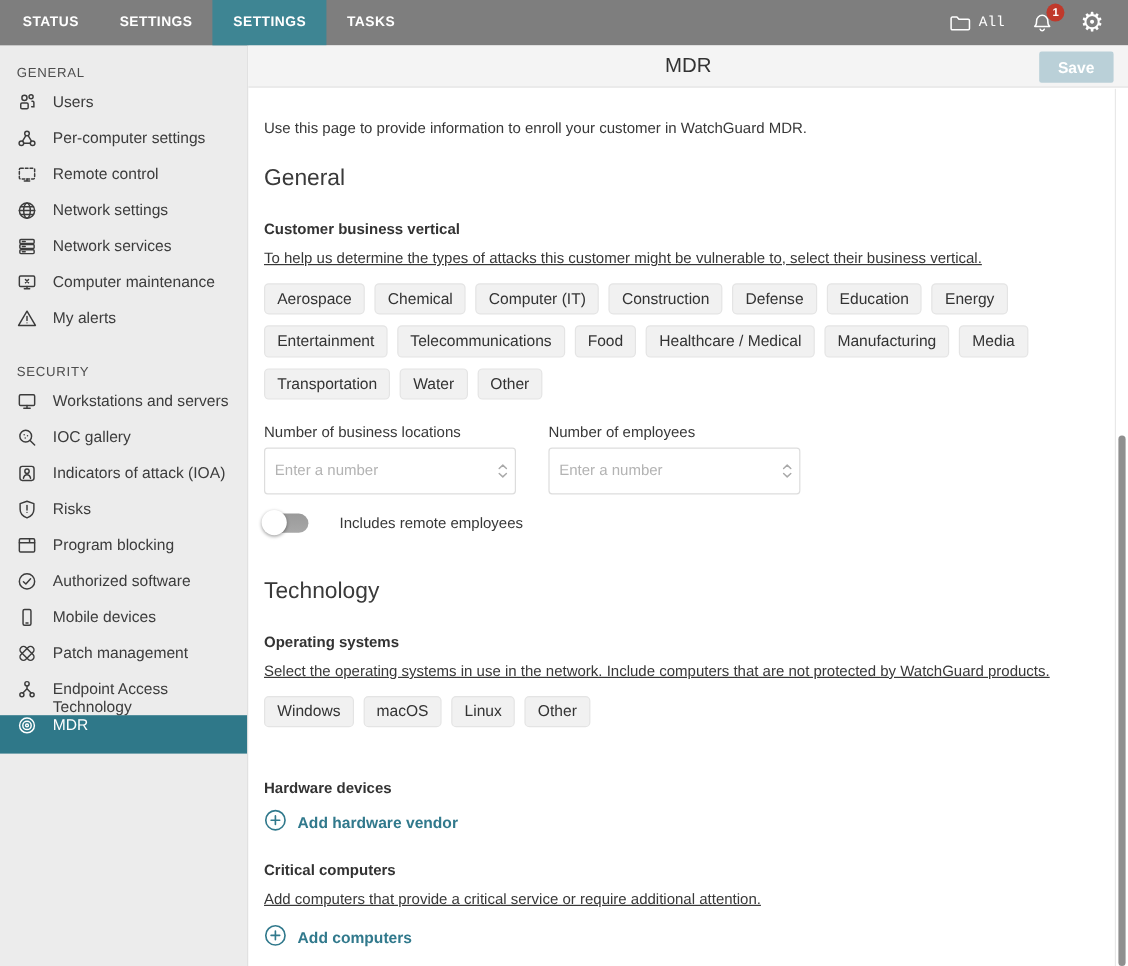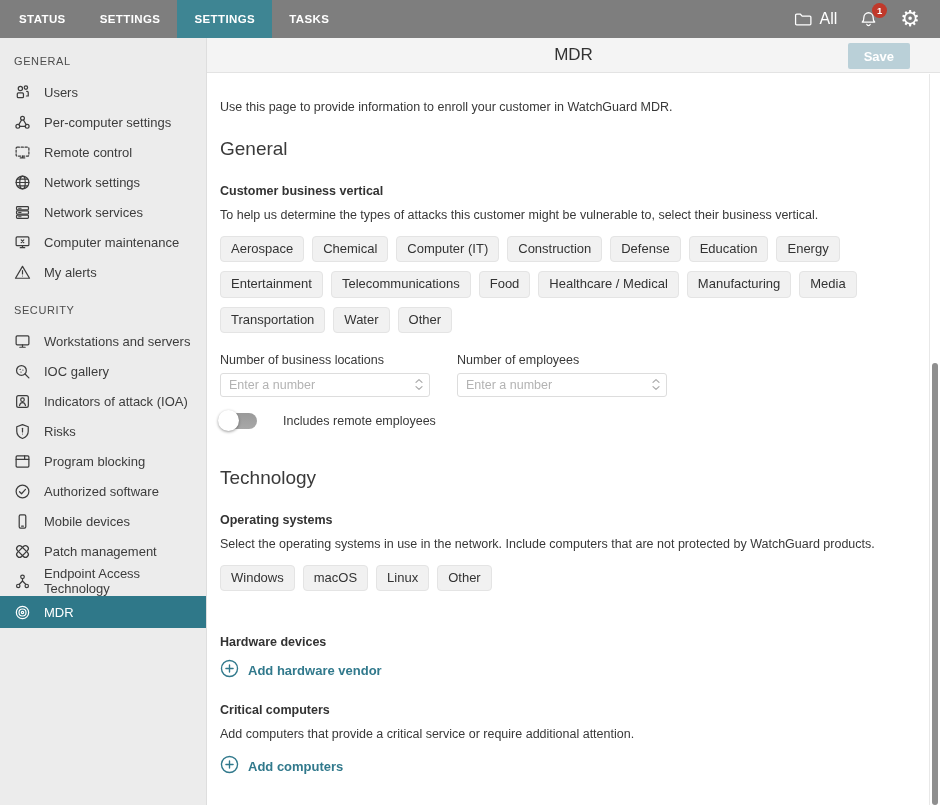--- a/index.html
+++ b/index.html
@@ -6,66 +6,66 @@
   html,body { width:940px; height:805px; overflow:hidden; background:#fff;
     font-family:"Liberation Sans", sans-serif; color:#383838; }
 
   
   .navbar { height:38px; background:#7e7e7e; display:flex; align-items:stretch;justify-content:space-between; }
   #nav-tabs { display:flex; align-items:stretch; padding-left:2px; }
   .nav-tab { display:flex; align-items:center; padding:0 17px; color:#fff;
     font-size:11.5px; font-weight:bold; letter-spacing:.4px; cursor:pointer; }
   .nav-tab.active { background:#3e8593; }
   .nav-right { margin-left:auto; display:flex; align-items:center; gap:22px; padding-right:20px; color:#fff; }
-  .nav-folder { display:flex; align-items:center; gap:6px; font-size:16px; cursor:pointer; }
+  .nav-folder { display:flex; align-items:center; gap:6px; font-size:12px; cursor:pointer;font-family:Liberation Mono, monospace; }
   .nav-bell { position:relative; cursor:pointer; display:flex; align-items:center; }
   .badge { position:absolute; top:-7px; right:-9px; min-width:15px; height:15px; border-radius:8px;
     background:#c0392b; color:#fff; font-size:9.5px; font-weight:bold; display:flex;
     align-items:center; justify-content:center; padding:0 3px; }
   .nav-gear { font-size:22px; line-height:1; cursor:pointer; color:#fff; }
   .nav-right svg { display:block; }
 
   
   .shell { display:flex; height:767px; }
 
   
   .sidebar { width:207px; background:#ececec; border-right:1px solid #dedede; overflow:hidden; flex:none; }
   .side-sec { font-size:11px; color:#4d4d4d; letter-spacing:.6px; padding:17px 14px 8px 14px; }
   .side-sec + .side-item { margin-top:2px; }
-  .side-item { display:flex; align-items:center; gap:13px; padding:0 14px; height:30px;
+  .side-item { display:flex; align-items:flex-start; gap:13px; padding:0 14px; height:30px;
     font-size:13px; color:#3c3c3c; cursor:pointer; }
   .side-item.selected { background:#2f7889; color:#fff; height:32px; }
   .side-ico { width:17px; height:17px; flex:none; display:flex; align-items:center; }
   .side-ico svg { width:17px; height:17px; stroke:currentColor; fill:none;
     stroke-width:1.15; stroke-linecap:round; }
 
   
   main { flex:1; position:relative; background:#fff; }
   .page-header { height:35px; background:#f4f4f4; border-bottom:1px solid #e3e3e3;
     display:flex; align-items:center; justify-content:center; position:relative; }
   .page-title { font-size:17px; font-weight:400; color:#333; }
-  .save-btn { position:absolute; right:30px; top:5px; height:26px; padding:0 16px;
+  .save-btn { position:absolute; right:12px; top:5px; height:26px; padding:0 16px;
     background:#bad0d8; color:#fff; font-weight:bold; font-size:13px; border:none;
     border-radius:2px; font-family:inherit; cursor:default; }
 
   .content { padding:27px 32px 0 13px; font-size:12.5px; }
   .intro { margin-bottom:24px; }
   h2.sec { font-size:19px; font-weight:400; color:#3a3a3a; margin-bottom:24px; }
   .lbl { font-size:12.5px; font-weight:bold; color:#333; margin-bottom:10px; }
-  .desc { margin-bottom:14px; }
+  .desc { margin-bottom:14px;text-decoration:underline; }
 
   .chips { display:flex; flex-wrap:wrap; gap:9px 8px; max-width:692px; margin-bottom:20px; }
   .chip { background:#f1f1f1; border:1px solid #e4e4e4; border-radius:4px; color:#333;
     font-size:13px; font-family:inherit; padding:5px 10px; cursor:pointer; line-height:1.1; }
 
   .fields-row { display:flex; gap:27px; margin:6px 0 16px 0; }
   .field { width:210px; }
   .field label { display:block; font-size:12.5px; color:#383838; margin-bottom:6px; }
   .num-input { display:flex; align-items:center; border:1px solid #ddd; border-radius:3px;
-    height:24px; padding:0 5px 0 8px; background:#fff; }
+    height:39px; padding:0 5px 0 8px; background:#fff; }
   .num-input input { flex:1; border:none; outline:none; font-size:12.5px; min-width:0;
     font-family:inherit; color:#444; background:transparent; }
   .num-input input::placeholder { color:#b3b3b3; }
   .spinner { flex:none; display:flex; align-items:center; }
 
   .toggle-row { display:flex; align-items:center; gap:26px; margin:14px 0 0 0; }
   .toggle { position:relative; width:37px; height:16px; border-radius:9px;
     background:linear-gradient(#9a9a9a,#a8a8a8); flex:none; cursor:pointer; }
   .knob { position:absolute; left:-2px; top:-3px; width:21px; height:21px; border-radius:50%;
     background:#fff; box-shadow:0 1px 3px rgba(0,0,0,.4); }

